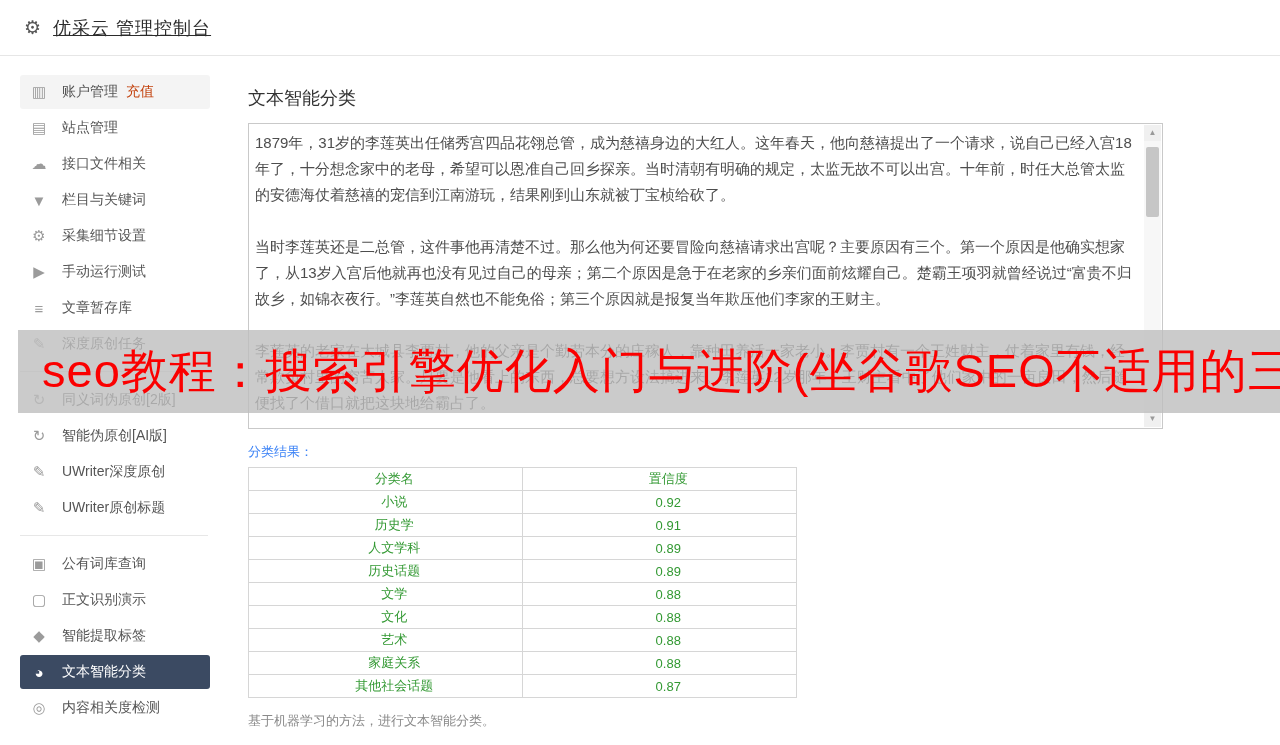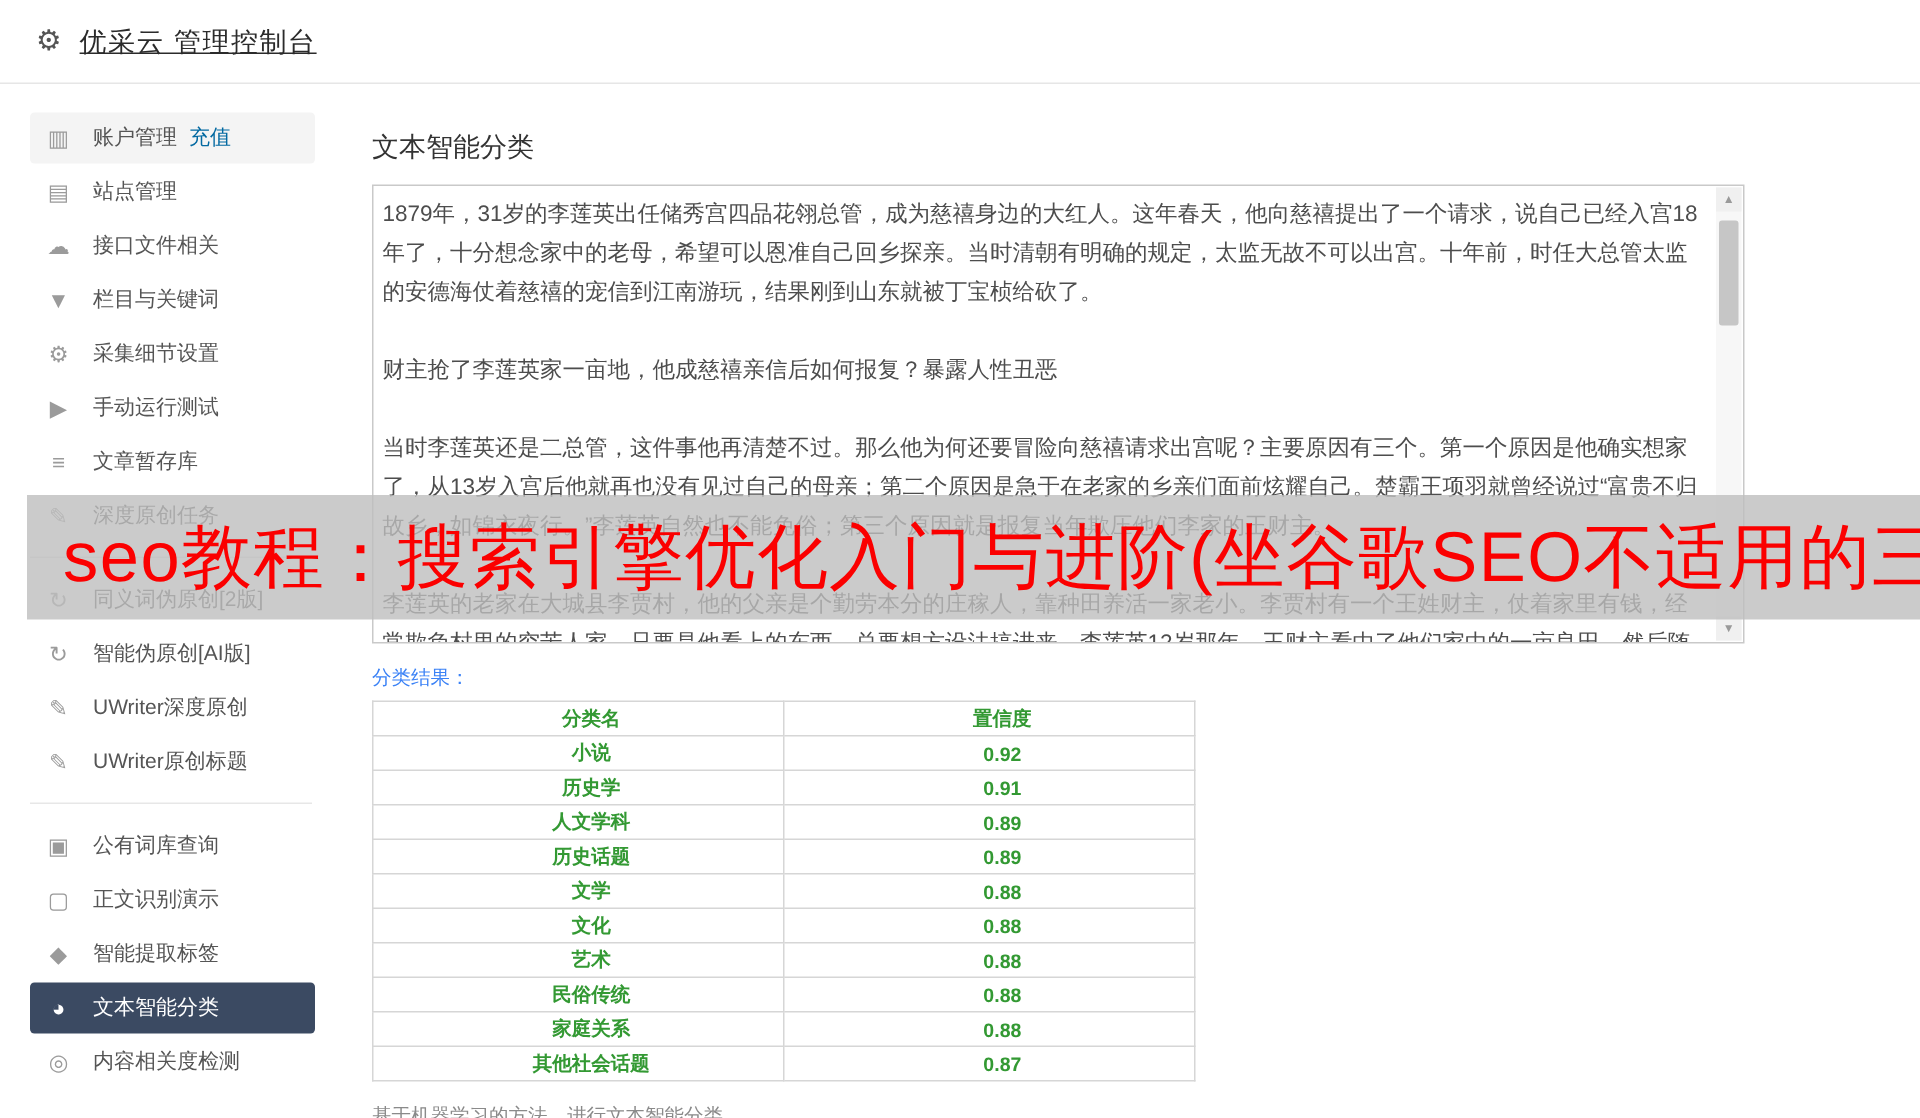--- a/index.html
+++ b/index.html
@@ -10,40 +10,40 @@
   .topbar .gear { font-size:19px; color:#555; margin-right:12px; }
   .topbar .apptitle { font-size:18px; color:#2b2b2b; letter-spacing:1px;text-decoration:underline; }
 
   .sidebar { position:absolute; left:0; top:56px; width:228px; padding-top:18px; background:#fff; }
   .nav-item { height:36px; margin:0 18px 0 20px; padding-left:10px; border-radius:3px;
     display:flex; align-items:center; cursor:pointer; color:#555; font-size:14px; }
   .nav-item .nav-icon { width:18px; margin-right:14px; color:#9b9b9b; font-size:15px; text-align:center; flex:none; }
   .nav-item.shaded { background:#f4f4f4; height:34px; margin-top:1px; margin-bottom:1px; }
   .nav-item.active { background:#3b4a62; color:#fff; height:34px; margin-top:1px; margin-bottom:1px; }
   .nav-item.active .nav-icon { color:#fff; }
-  .badge { color:#0369a1; margin-left:8px; font-size:14px; }
+  .badge { color:#c2410c; margin-left:8px; font-size:14px; }
   .nav-divider { border-top:1px solid #e7e7e7; margin:9px 20px 10px 20px; height:0; }
 
   .content { position:absolute; left:248px; top:56px; width:915px; }
   .page-title { margin-top:30px; font-size:18px; line-height:24px; color:#333; }
   .textbox { position:relative; margin-top:13px; width:915px; height:306px;
     border:1px solid #c9c9c9; background:#fff; overflow:hidden;
     padding:6px 28px 6px 6px; font-size:15px; line-height:26px; color:#4d4d4d; }
   .textbox p { margin:0 0 26px 0; }
   .vscroll { position:absolute; top:1px; right:1px; bottom:1px; width:17px; background:#f7f7f7; }
   .vscroll .arr { position:absolute; left:0; width:17px; height:16px; color:#9a9a9a;
     font-size:8px; text-align:center; line-height:16px; background:#f0f0f0; }
   .vscroll .arr.up { top:0; } .vscroll .arr.down { bottom:0; }
   .vscroll .thumb { position:absolute; left:2px; top:22px; width:13px; height:70px;
     background:#c6c6c6; border-radius:2px; }
 
   .result-label { margin-top:14px; font-size:13px; color:#3b82f6; }
   table.result { margin-top:6px; border-collapse:collapse; width:549px; }
   table.result td, table.result th { border:1px solid #d6d6d6; height:23px;
-    text-align:center; color:#339933; font-size:13px; font-weight:700;padding-left:17px; }
+    text-align:center; color:#339933; font-size:13px; font-weight:400;padding-left:17px; }
   table.result col.c1 { width:275px; } table.result col.c2 { width:274px; }
   .footer-note { margin-top:14px; font-size:13px; color:#8a8a8a; }
 
   .watermark { position:absolute; left:18px; top:330px; width:1262px; height:83px;
     background:rgba(190,190,190,0.8); overflow:hidden; white-space:nowrap; z-index:50; }
   .watermark .wm-text { display:block; padding-left:24px; line-height:96px; margin-top:-7px;
     font-size:47px; color:#fb0000; letter-spacing:1px; }
 </style>
 </head>
 <body>
@@ -125,21 +125,20 @@
     <span class="nav-icon">◎</span>
     <span>内容相关度检测</span>
   </div>
 </div>
 
 <div class="content">
   <div class="page-title">文本智能分类</div>
 
   <div class="textbox" role="textbox">
     <p>1879年，31岁的李莲英出任储秀宫四品花翎总管，成为慈禧身边的大红人。这年春天，他向慈禧提出了一个请求，说自己已经入宫18年了，十分想念家中的老母，希望可以恩准自己回乡探亲。当时清朝有明确的规定，太监无故不可以出宫。十年前，时任大总管太监的安德海仗着慈禧的宠信到江南游玩，结果刚到山东就被丁宝桢给砍了。</p>
-    <p>财主抢了李莲英家一亩地，他成慈禧亲信后如何报复？暴露人性丑恶</p>
     <p>当时李莲英还是二总管，这件事他再清楚不过。那么他为何还要冒险向慈禧请求出宫呢？主要原因有三个。第一个原因是他确实想家了，从13岁入宫后他就再也没有见过自己的母亲；第二个原因是急于在老家的乡亲们面前炫耀自己。楚霸王项羽就曾经说过“富贵不归故乡，如锦衣夜行。”李莲英自然也不能免俗；第三个原因就是报复当年欺压他们李家的王财主。</p>
     <p>李莲英的老家在大城县李贾村，他的父亲是个勤劳本分的庄稼人，靠种田养活一家老小。李贾村有一个王姓财主，仗着家里有钱，经常欺负村里的穷苦人家。只要是他看上的东西，总要想方设法搞进来。李莲英12岁那年，王财主看中了他们家中的一亩良田，然后随便找了个借口就把这块地给霸占了。</p>
 
     <div class="vscroll">
       <div class="arr up">▲</div>
       <div class="thumb"></div>
       <div class="arr down">▼</div>
     </div>
   </div>
 
@@ -177,24 +176,20 @@
     </tr>
     <tr>
       <td>文化</td>
       <td>0.88</td>
     </tr>
     <tr>
       <td>艺术</td>
       <td>0.88</td>
     </tr>
     <tr>
-      <td>民俗传统</td>
-      <td>0.88</td>
-    </tr>
-    <tr>
       <td>家庭关系</td>
       <td>0.88</td>
     </tr>
     <tr>
       <td>其他社会话题</td>
       <td>0.87</td>
     </tr>
   </tbody>
     </table>
 

